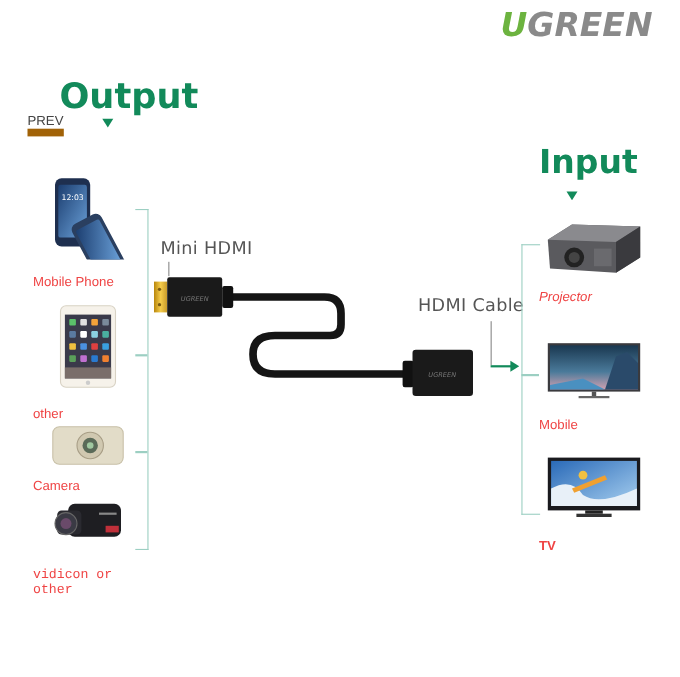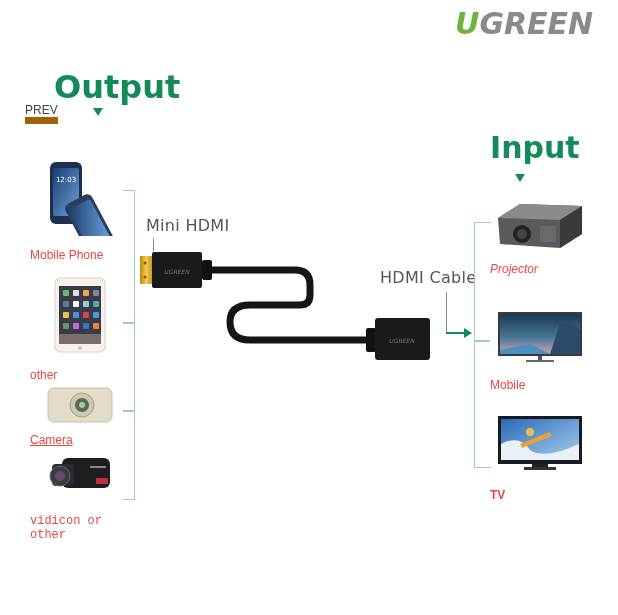--- a/index.html
+++ b/index.html
@@ -110,21 +110,21 @@
   <div class="label" style="margin-top:8px;">other</div>
 </div>
 
 <div class="abs" style="left:30px; top:385px; width:100px;">
   <svg width="100" height="40" viewBox="0 0 100 40">
     <rect x="18" y="3" width="64" height="34" rx="6" fill="#e2dcc8" stroke="#c8c0a8"></rect>
     <circle cx="52" cy="20" r="12" fill="#d0c8b0" stroke="#a89e86"></circle>
     <circle cx="52" cy="20" r="7" fill="#5a6a58"></circle>
     <circle cx="52" cy="20" r="3" fill="#a0c8a0"></circle>
   </svg>
-  <div class="label" style="margin-top:4px;text-decoration:underline;">Camera</div>
+  <div class="label" style="margin-top:4px;">Camera</div>
 </div>
 
 <div class="abs" style="left:30px; top:448px; width:100px;">
   <svg width="100" height="54" viewBox="0 0 100 54">
     <rect x="32" y="10" width="48" height="30" rx="6" fill="#1e1e22"></rect>
     <rect x="22" y="16" width="22" height="22" rx="4" fill="#2a2a30"></rect>
     <circle cx="30" cy="28" r="10" fill="#3a3a44" stroke="#666"></circle>
     <circle cx="30" cy="28" r="5" fill="#6a4a6a"></circle>
     <rect x="66" y="30" width="12" height="6" fill="#c0303a"></rect>
     <rect x="60" y="18" width="16" height="2" fill="#888"></rect>

